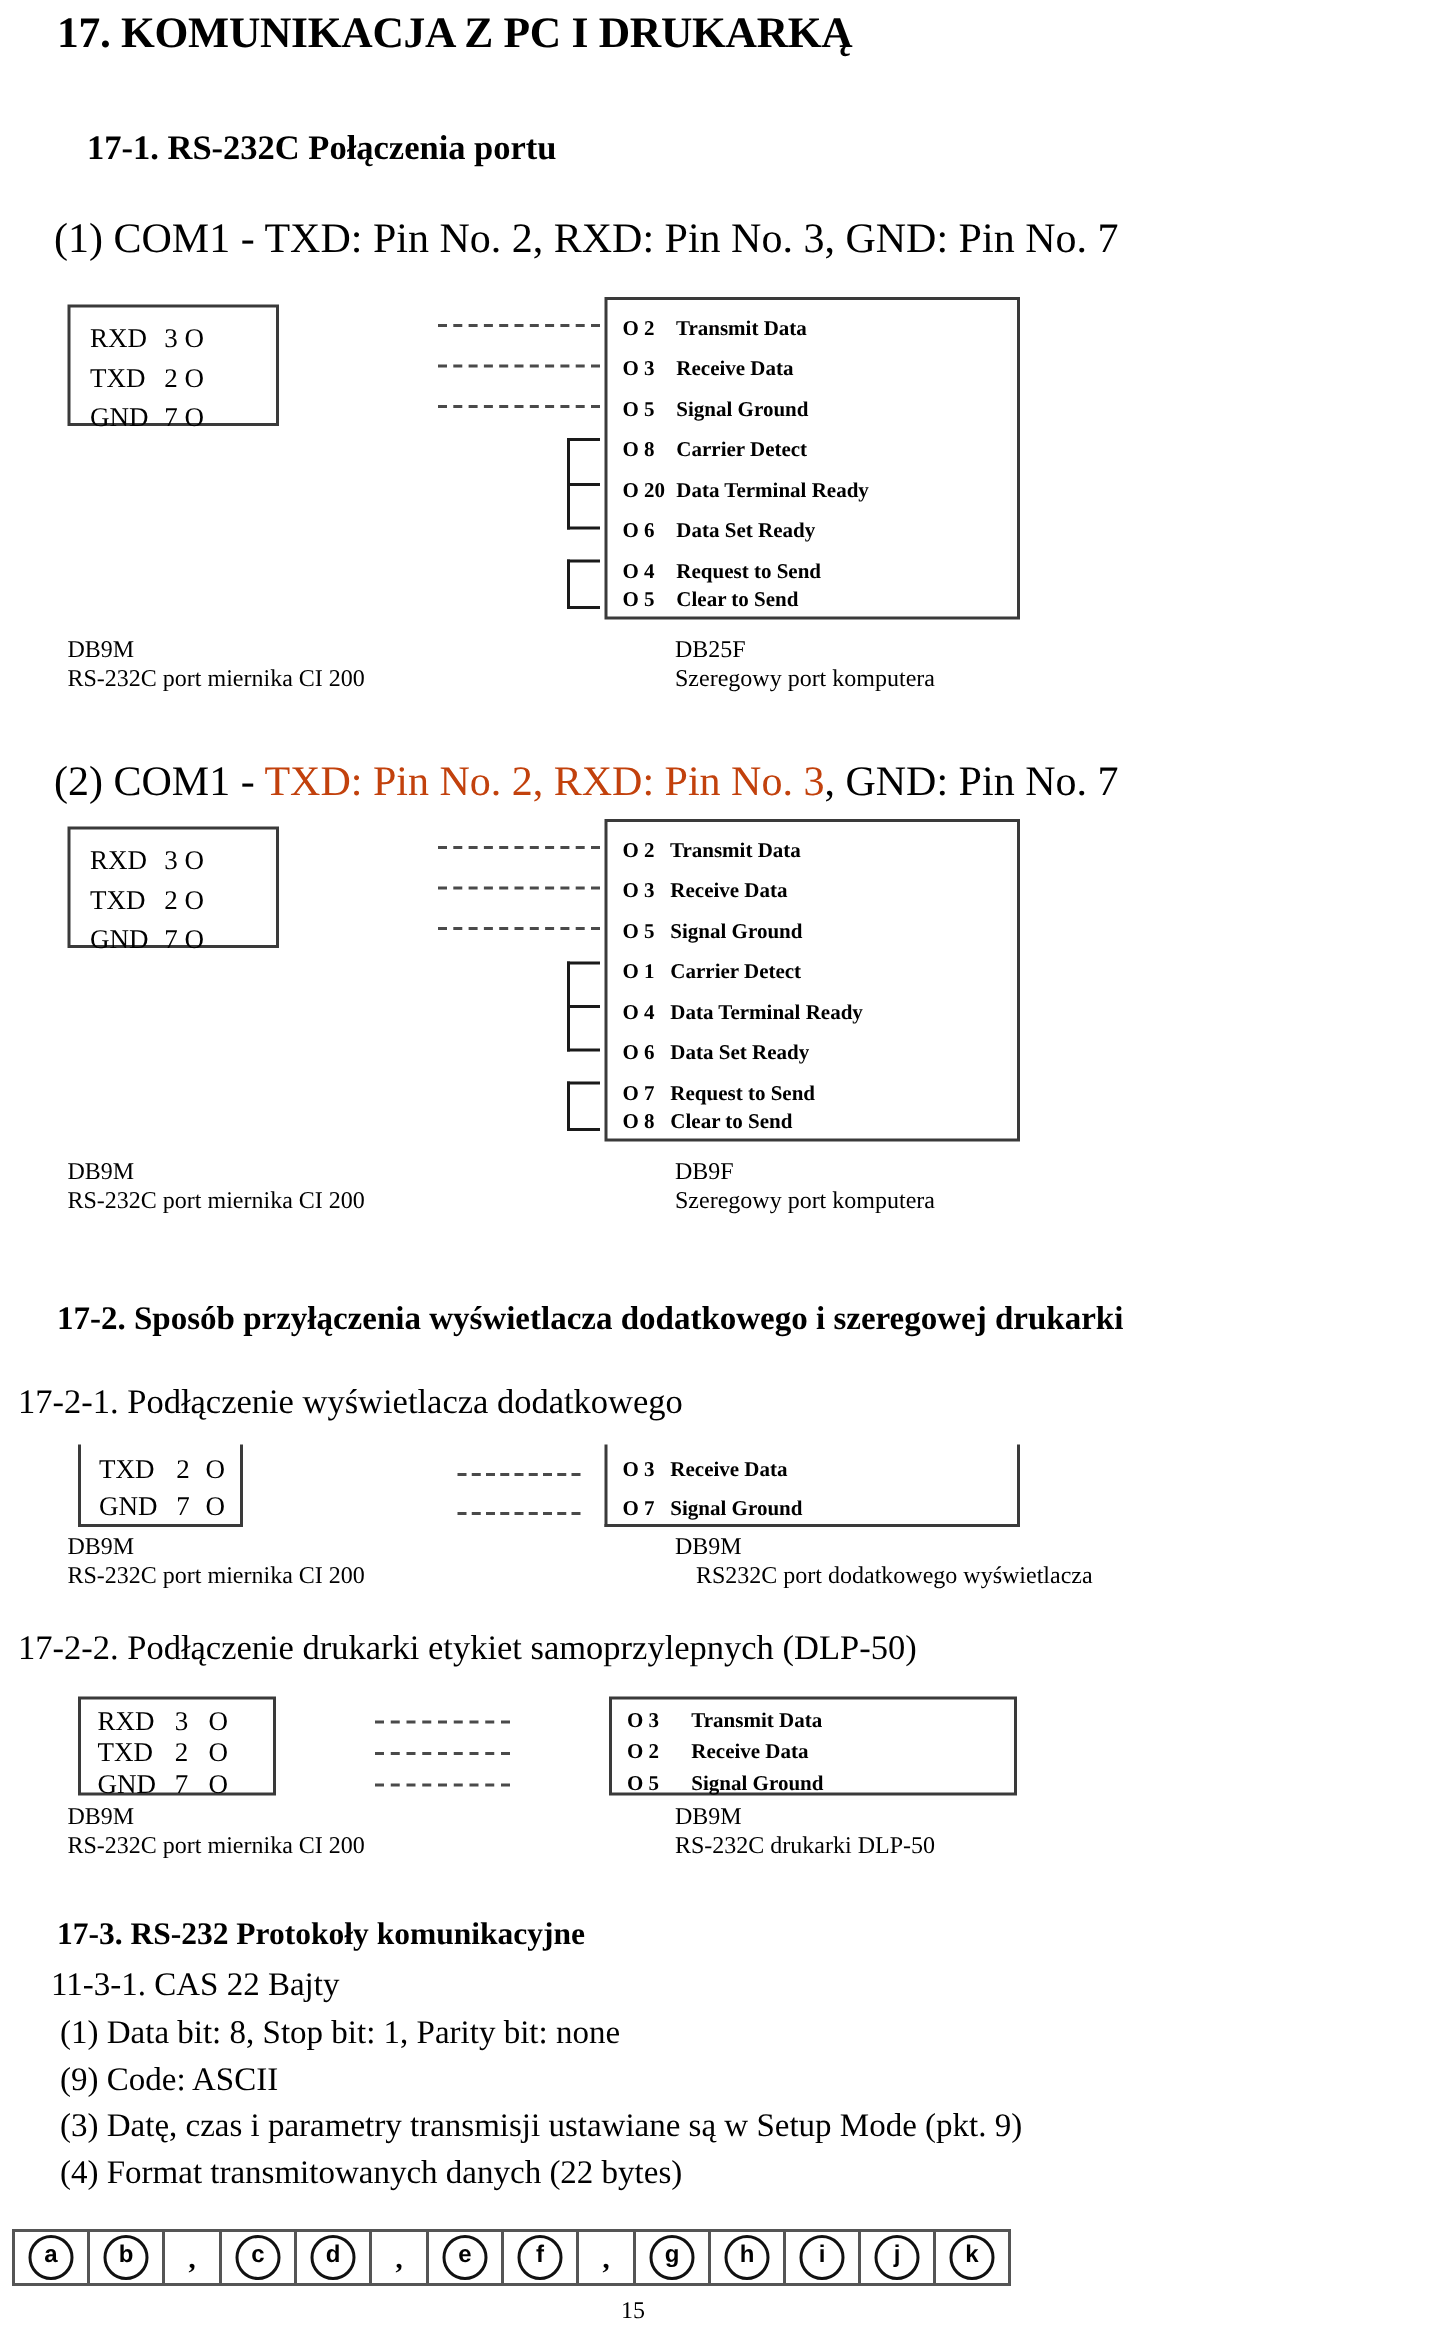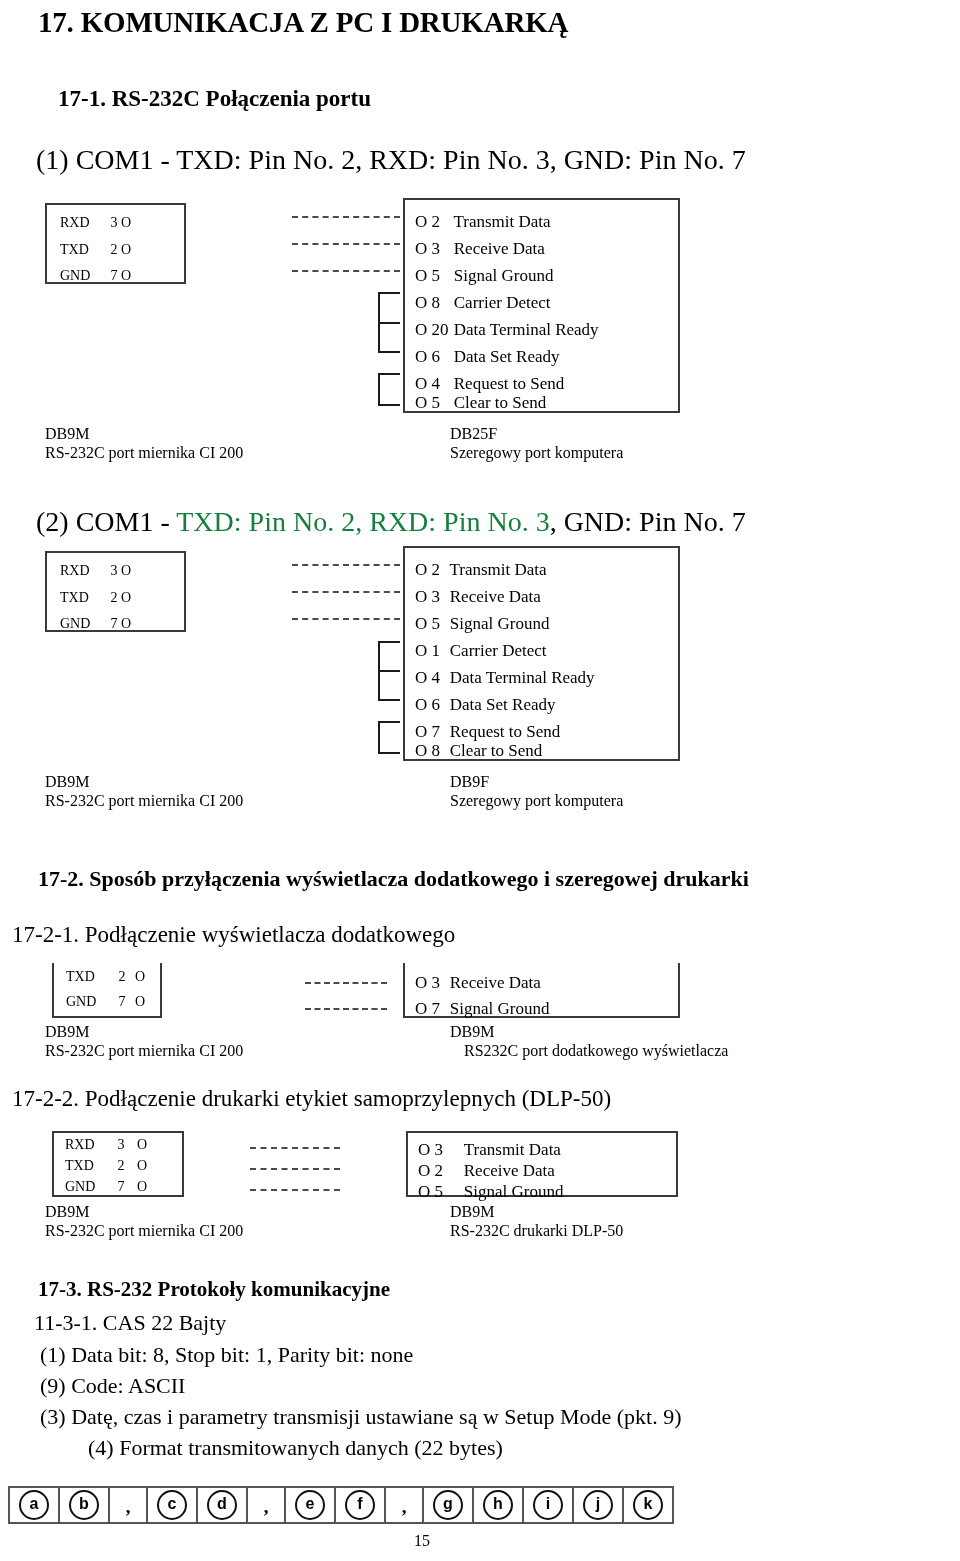--- a/index.html
+++ b/index.html
@@ -46,42 +46,42 @@
     white-space: nowrap;
   }
   .subsec {
     font-size: 23px;
     white-space: nowrap;
   }
   .conn-head {
     font-size: 28px;
     white-space: nowrap;
   }
-  .conn-head .blue { color: #15803d; }
+  .conn-head .blue { color: #c2410c; }
 
   
   .pinbox {
     box-sizing: border-box;
     border: 2px solid #3a3a3a;
     background: #ffffff;
   }
   .pinbox.open-top { border-top: none; }
 
   .pinrow {
-    font-size: 14px;
+    font-size: 18px;
     white-space: nowrap;
     line-height: 1;
   }
   .pinrow .lbl    { display: inline-block; }
   .pinrow .num    { display: inline-block; text-align: right; }
   .pinrow .circle { display: inline-block; }
 
   .sigrow {
-    font-size: 17px;
-    font-weight: normal;
+    font-size: 14px;
+    font-weight: bold;
     white-space: nowrap;
     line-height: 1;
   }
   .sigrow .pin { display: inline-block; }
 
   
   .dash {
     height: 0;
     border-top: 2px dashed #4a4a4a;
   }
@@ -405,21 +405,21 @@
 <div class="abs cap" style="left:45px; top:1221px;">RS-232C port miernika CI 200</div>
 <div class="abs cap" style="left:450px; top:1202px;">DB9M</div>
 <div class="abs cap" style="left:450px; top:1221px;">RS-232C drukarki DLP-50</div>
 
 <div class="abs sec-title-3">17-3. RS-232 Protokoły komunikacyjne</div>
 
 <div class="abs proto-line" style="left:34px; top:1310px;">11-3-1. CAS 22 Bajty</div>
 <div class="abs proto-line" style="left:40px; top:1342px;">(1) Data bit: 8, Stop bit: 1, Parity bit: none</div>
 <div class="abs proto-line" style="left:40px; top:1373px;">(9) Code: ASCII</div>
 <div class="abs proto-line" style="left:40px; top:1404px;">(3) Datę, czas i parametry transmisji ustawiane są w  Setup Mode (pkt. 9)</div>
-<div class="abs proto-line" style="left:40px; top:1435px;margin-left:48px;">(4) Format transmitowanych danych (22 bytes)</div>
+<div class="abs proto-line" style="left:40px; top:1435px;">(4) Format transmitowanych danych (22 bytes)</div>
 
 <div class="abs" id="byte-strip">
   <div class="cell letter">
       <span class="circ">a</span>
     </div>
   <div class="cell letter">
       <span class="circ">b</span>
     </div>
   <div class="cell comma">,</div>
   <div class="cell letter">

